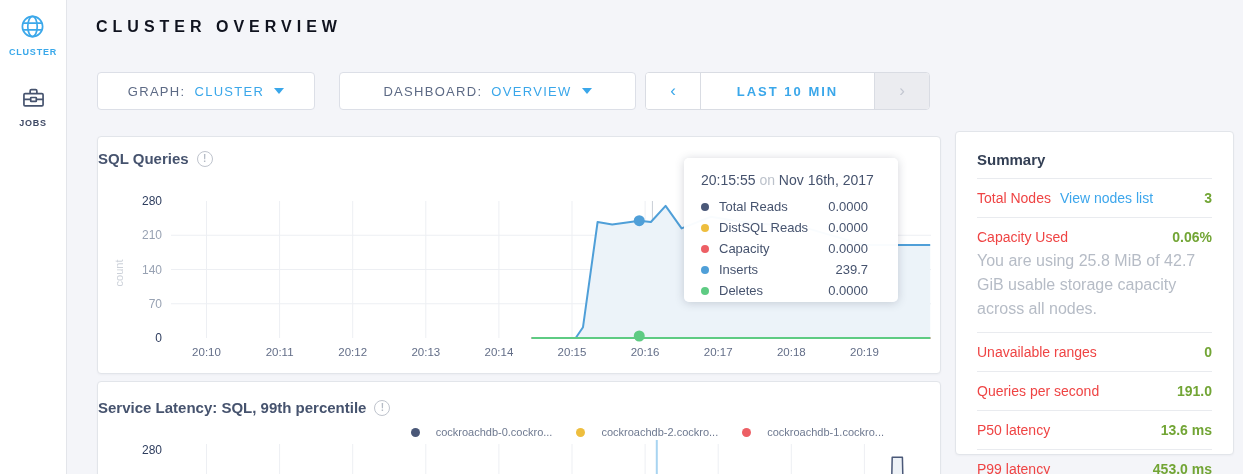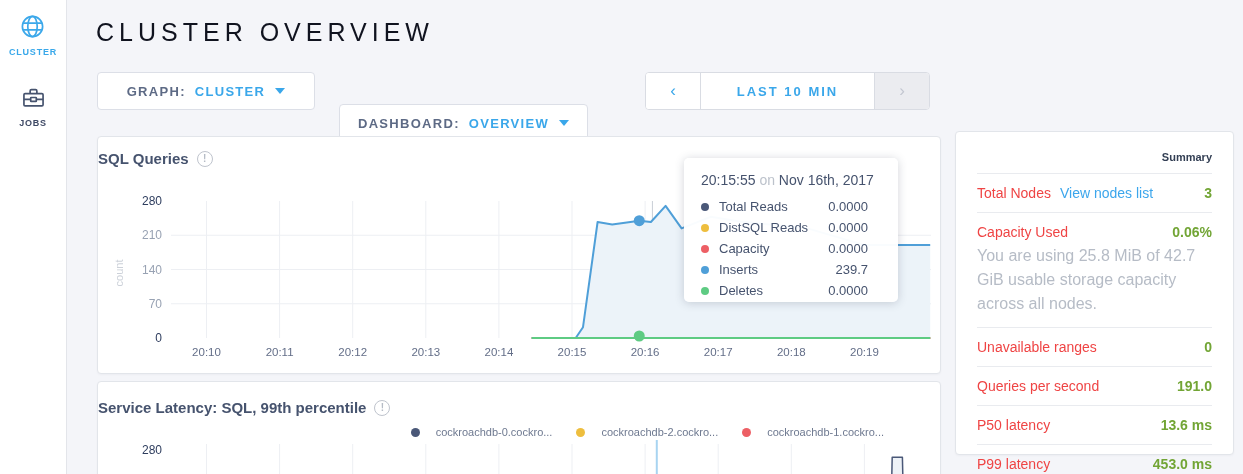--- a/index.html
+++ b/index.html
@@ -9,27 +9,27 @@
 
   
   .sidebar{position:absolute;left:0;top:0;width:67px;height:474px;background:#fff;
            border-right:1px solid #e3e5ea;display:flex;flex-direction:column;
            align-items:center;padding-top:13px;gap:27px;}
   .side-item{display:flex;flex-direction:column;align-items:center;gap:7px;cursor:pointer;}
   .side-label{font-size:9px;font-weight:bold;letter-spacing:.8px;color:#3e4965;}
   .side-item.active .side-label{color:#39a8ea;}
 
   
-  .page-title{position:absolute;left:96px;top:18px;margin:0;font-size:25px;font-weight:400;
+  .page-title{position:absolute;left:96px;top:18px;margin:0;font-size:16px;font-weight:700;
               letter-spacing:5px;color:#10131f;white-space:nowrap;}
   .dropdown{position:absolute;top:72px;height:38px;background:#fff;border:1px solid #dcdfe7;
             border-radius:4px;display:flex;align-items:center;justify-content:center;gap:9px;
-            font-size:13px;font-weight:bold;letter-spacing:1.3px;cursor:pointer;}
+            font-size:13px;font-weight:normal;letter-spacing:1.3px;cursor:pointer;}
   .dd-graph{left:97px;width:218px;}
-  .dd-dash{left:339px;width:249px;margin-top:32px;}
+  .dd-dash{left:339px;width:297px;}
   .dd-label{color:#5d6a85;}
   .dd-value{color:#3aa7ea;}
   .caret{width:0;height:0;border-left:5px solid transparent;border-right:5px solid transparent;
          border-top:6px solid #3aa7ea;margin-left:1px;}
   .timesel{position:absolute;left:645px;top:72px;width:285px;height:38px;display:flex;
            border:1px solid #d9dce3;border-radius:4px;overflow:hidden;background:#fff;}
   .ts-btn{width:55px;display:flex;align-items:center;justify-content:center;font-size:17px;
           color:#3aa7ea;background:#fff;border:none;cursor:pointer;font-family:inherit;}
   .ts-prev{border-right:1px solid #d9dce3;}
   .ts-mid{flex:1;display:flex;align-items:center;justify-content:center;color:#3aa7ea;
@@ -56,21 +56,21 @@
   .tooltip{position:absolute;left:586px;top:21px;width:214px;background:rgba(255,255,255,.97);
            border-radius:5px;box-shadow:0 1px 10px rgba(50,60,80,.22);padding:12px 0 1px;}
   .tt-head{padding:2px 16px 8px 17px;font-size:14px;color:#46536e;white-space:nowrap;}
   .tt-on{color:#bcc2cb;}
   .tt-row{display:flex;align-items:center;padding:3px 30px 3px 17px;font-size:13px;color:#46536e;}
   .tt-dot{width:8px;height:8px;border-radius:50%;margin-right:10px;flex:none;}
   .tt-label{flex:1;}
 
   
   .summary{left:955px;top:131px;width:279px;height:324px;padding:0 21px;}
-  .summary-title{margin:19px 0 10px;text-align:right;font-size:11px;color:#333f54;}
+  .summary-title{margin:19px 0 10px;text-align:left;font-size:15px;color:#333f54;}
   .srow{border-top:1px solid #e9ebef;padding:11px 0;}
   .srow-main{display:flex;align-items:baseline;font-size:14px;}
   .srow-left{display:flex;gap:9px;align-items:baseline;flex:1;}
   .srow-label{color:#ef4444;font-weight:bold;font-weight:normal;}
   .srow-link{color:#3ca6ec;cursor:pointer;text-decoration:none;}
   .srow-value{color:#72a535;font-weight:bold;white-space:nowrap;}
   .srow-desc{font-size:16px;color:#b6bcc6;line-height:1.5;margin-top:4px;}
 </style>
 </head>
 <body>

